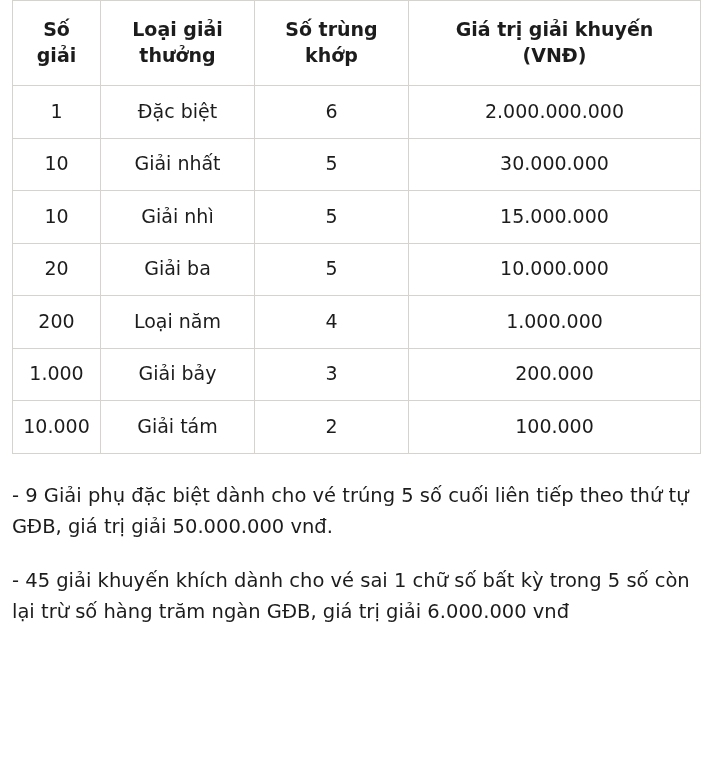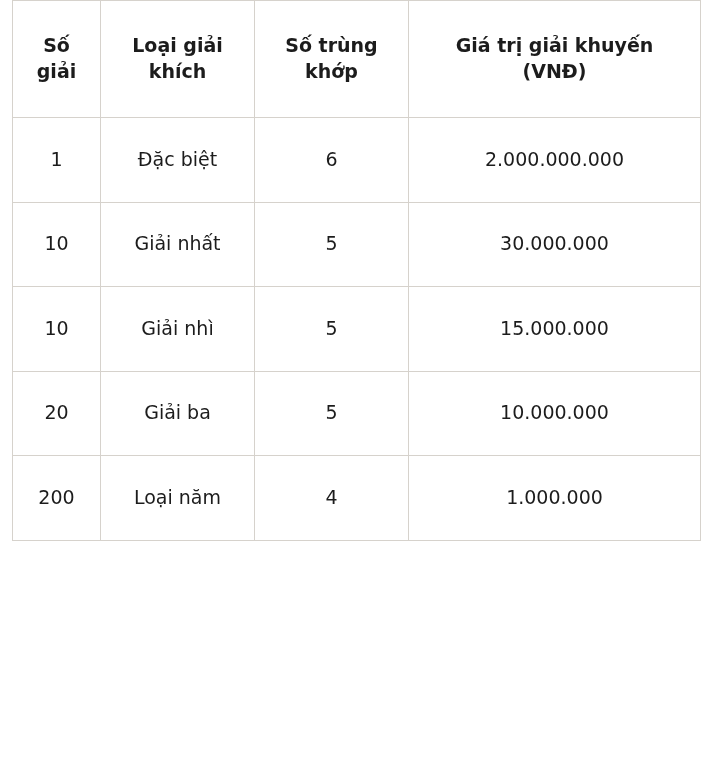--- a/index.html
+++ b/index.html
@@ -27,21 +27,21 @@
     margin: 0 0 0 12px;
     table-layout: fixed;
   }
   table.prize-table th,
   table.prize-table td {
     border: 1px solid #d6d2cc;
     text-align: center;
     vertical-align: middle;
     font-size: 19px;
     color: #1c1c1c;
-    padding: 16px 4px;
+    padding: 0 4px;
     line-height: 1.35;
     margin-left: 12px;
   }
   table.prize-table th {
     font-weight: bold;
     height: 84px;
     font-size: 19px;
   }
   table.prize-table td {
     height: 51.5px;
@@ -76,21 +76,21 @@
         <col class="c4">
     </colgroup>
     <thead>
       <tr>
         <th>
           <span>Số</span><br>
           <span>giải</span>
         </th>
         <th>
           <span>Loại giải</span><br>
-          <span>khích</span>
+          <span>thưởng</span>
         </th>
         <th>
           <span>Số trùng</span><br>
           <span>khớp</span>
         </th>
         <th>
           <span>Giá trị giải khuyến</span><br>
           <span>(VNĐ)</span>
         </th>
       </tr>
@@ -119,17 +119,33 @@
         <td>Giải ba</td>
         <td>5</td>
         <td>10.000.000</td>
       </tr>
       <tr>
         <td>200</td>
         <td>Loại năm</td>
         <td>4</td>
         <td>1.000.000</td>
       </tr>
+      <tr>
+        <td>1.000</td>
+        <td>Giải bảy</td>
+        <td>3</td>
+        <td>200.000</td>
+      </tr>
+      <tr>
+        <td>10.000</td>
+        <td>Giải tám</td>
+        <td>2</td>
+        <td>100.000</td>
+      </tr>
     </tbody>
   </table>
 
+  <div class="notes">
+    <p class="note">- 9 Giải phụ đặc biệt dành cho vé trúng 5 số cuối liên tiếp theo thứ tự GĐB, giá trị giải 50.000.000 vnđ.</p>
+    <p class="note">- 45 giải khuyến khích dành cho vé sai 1 chữ số bất kỳ trong 5 số còn lại trừ số hàng trăm ngàn GĐB, giá trị giải 6.000.000 vnđ</p>
+  </div>
 
 </div>
 
 </body></html>

